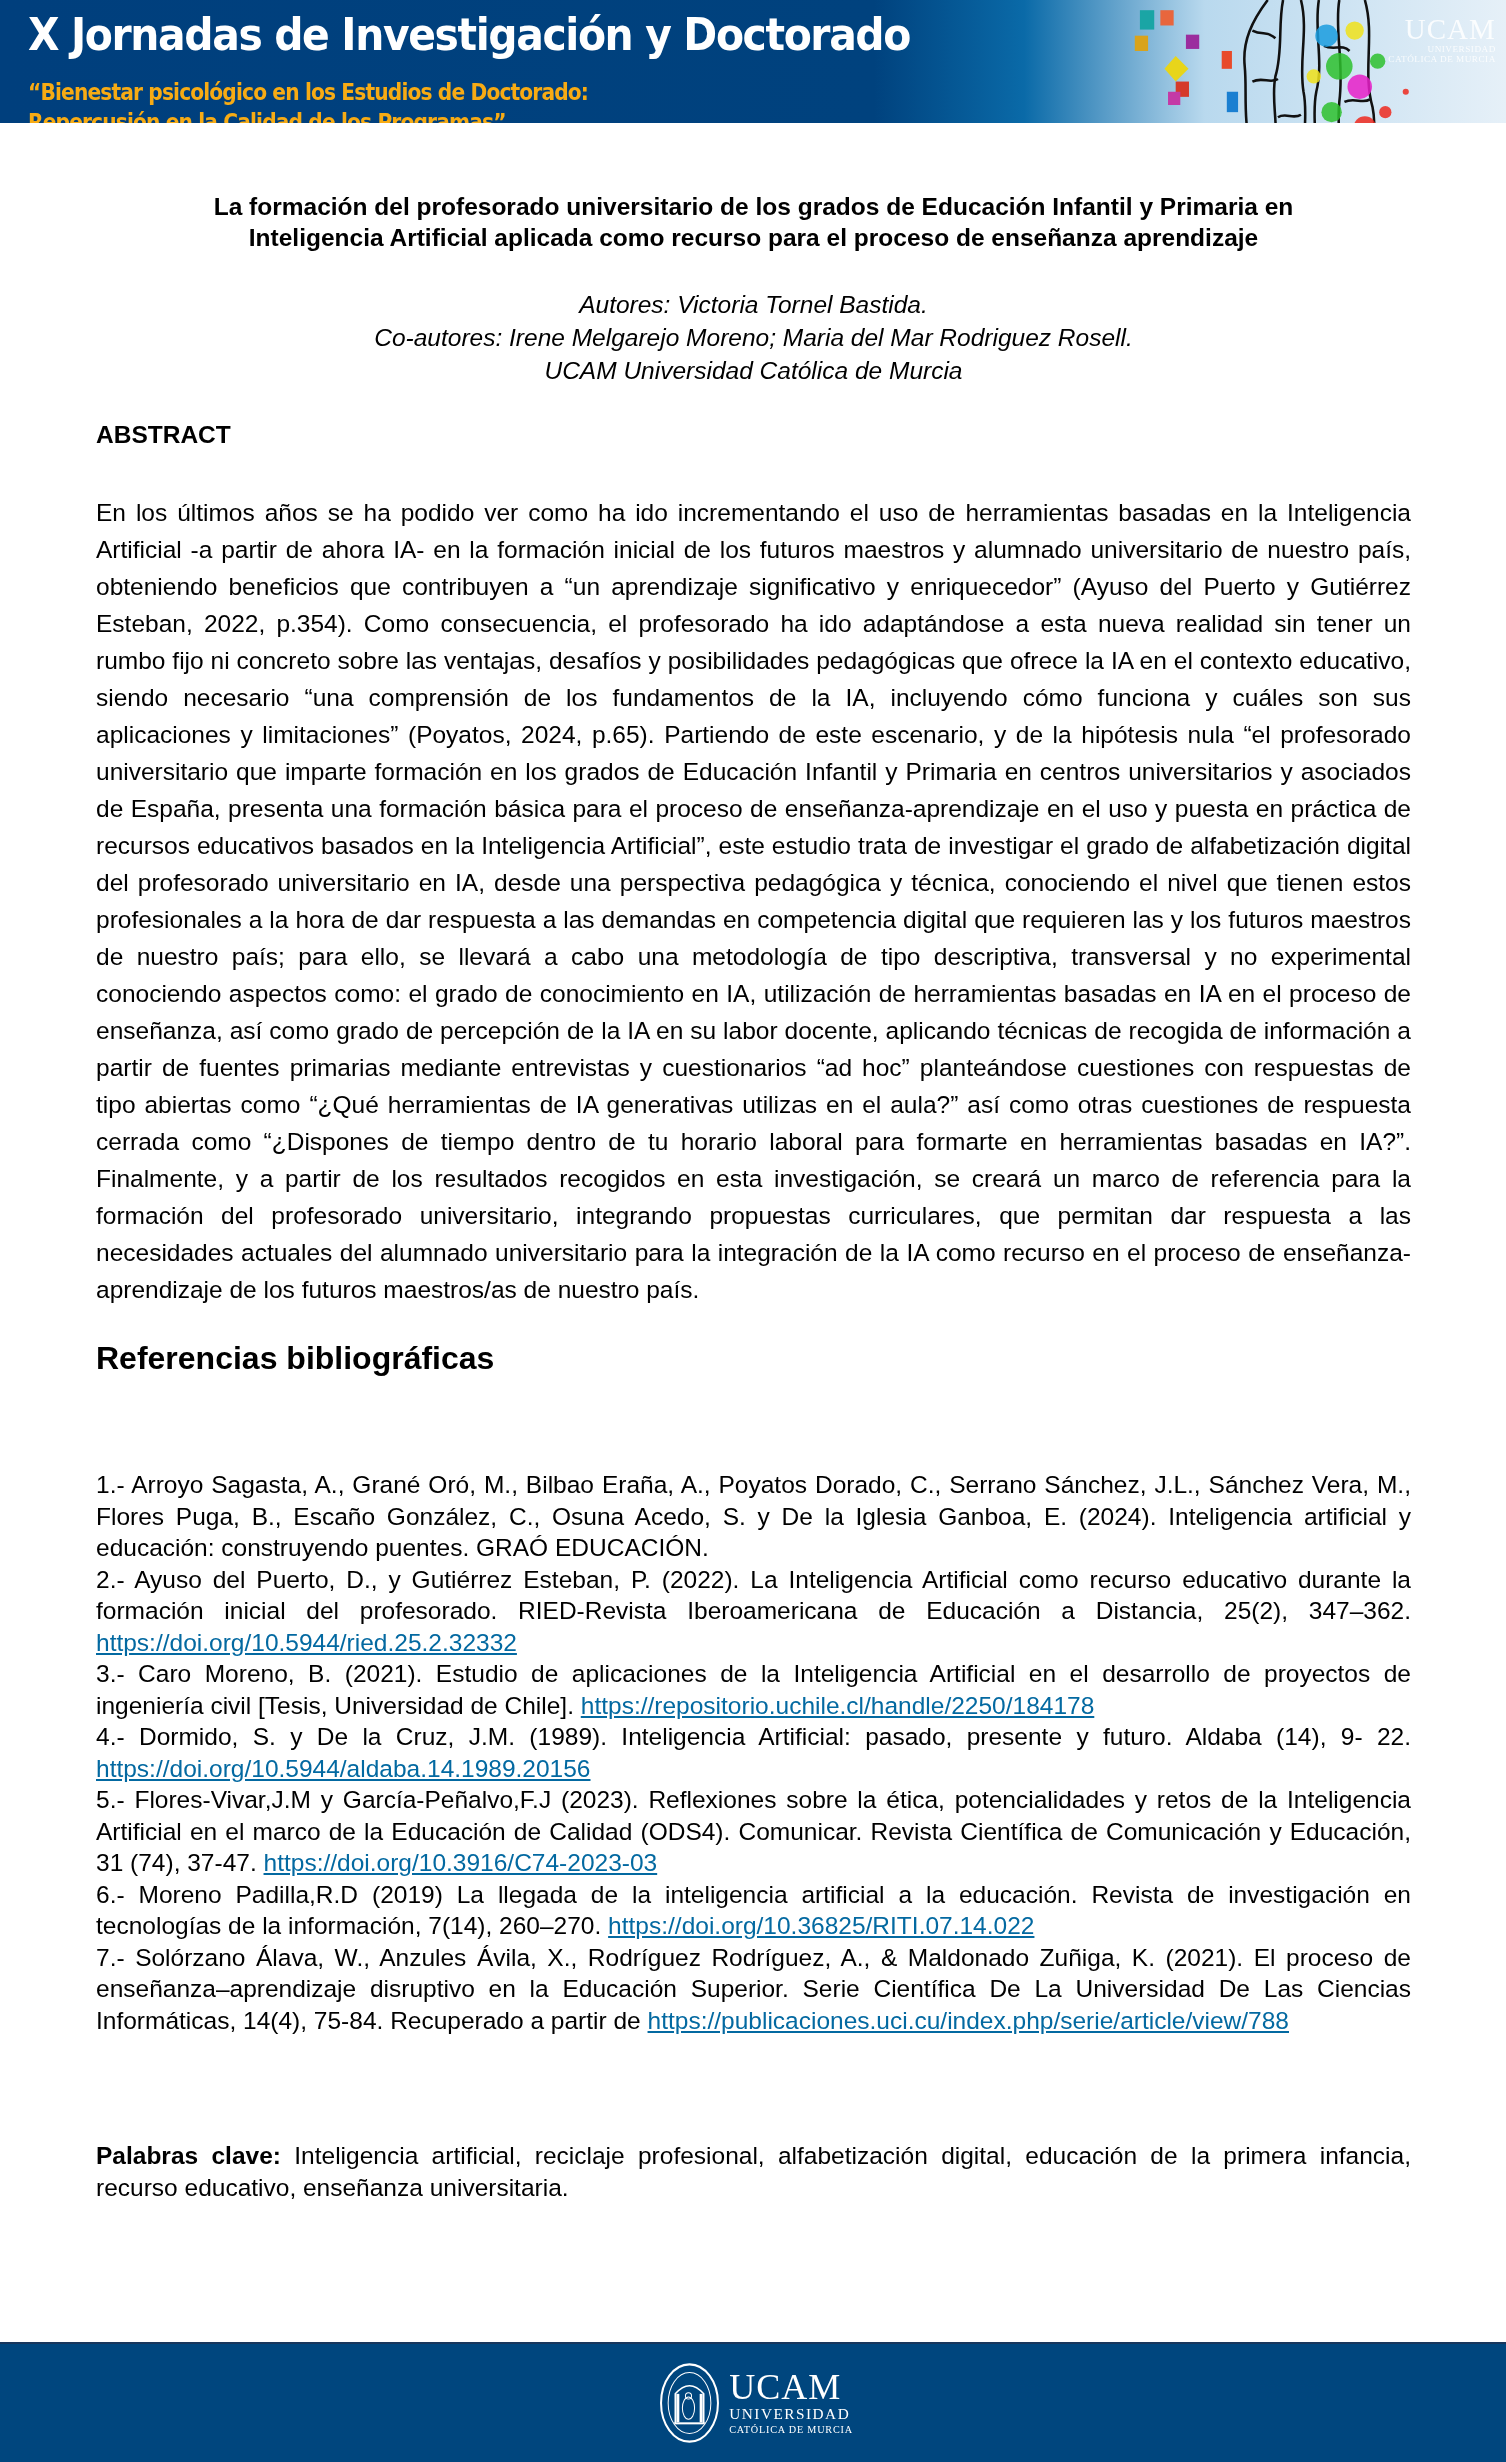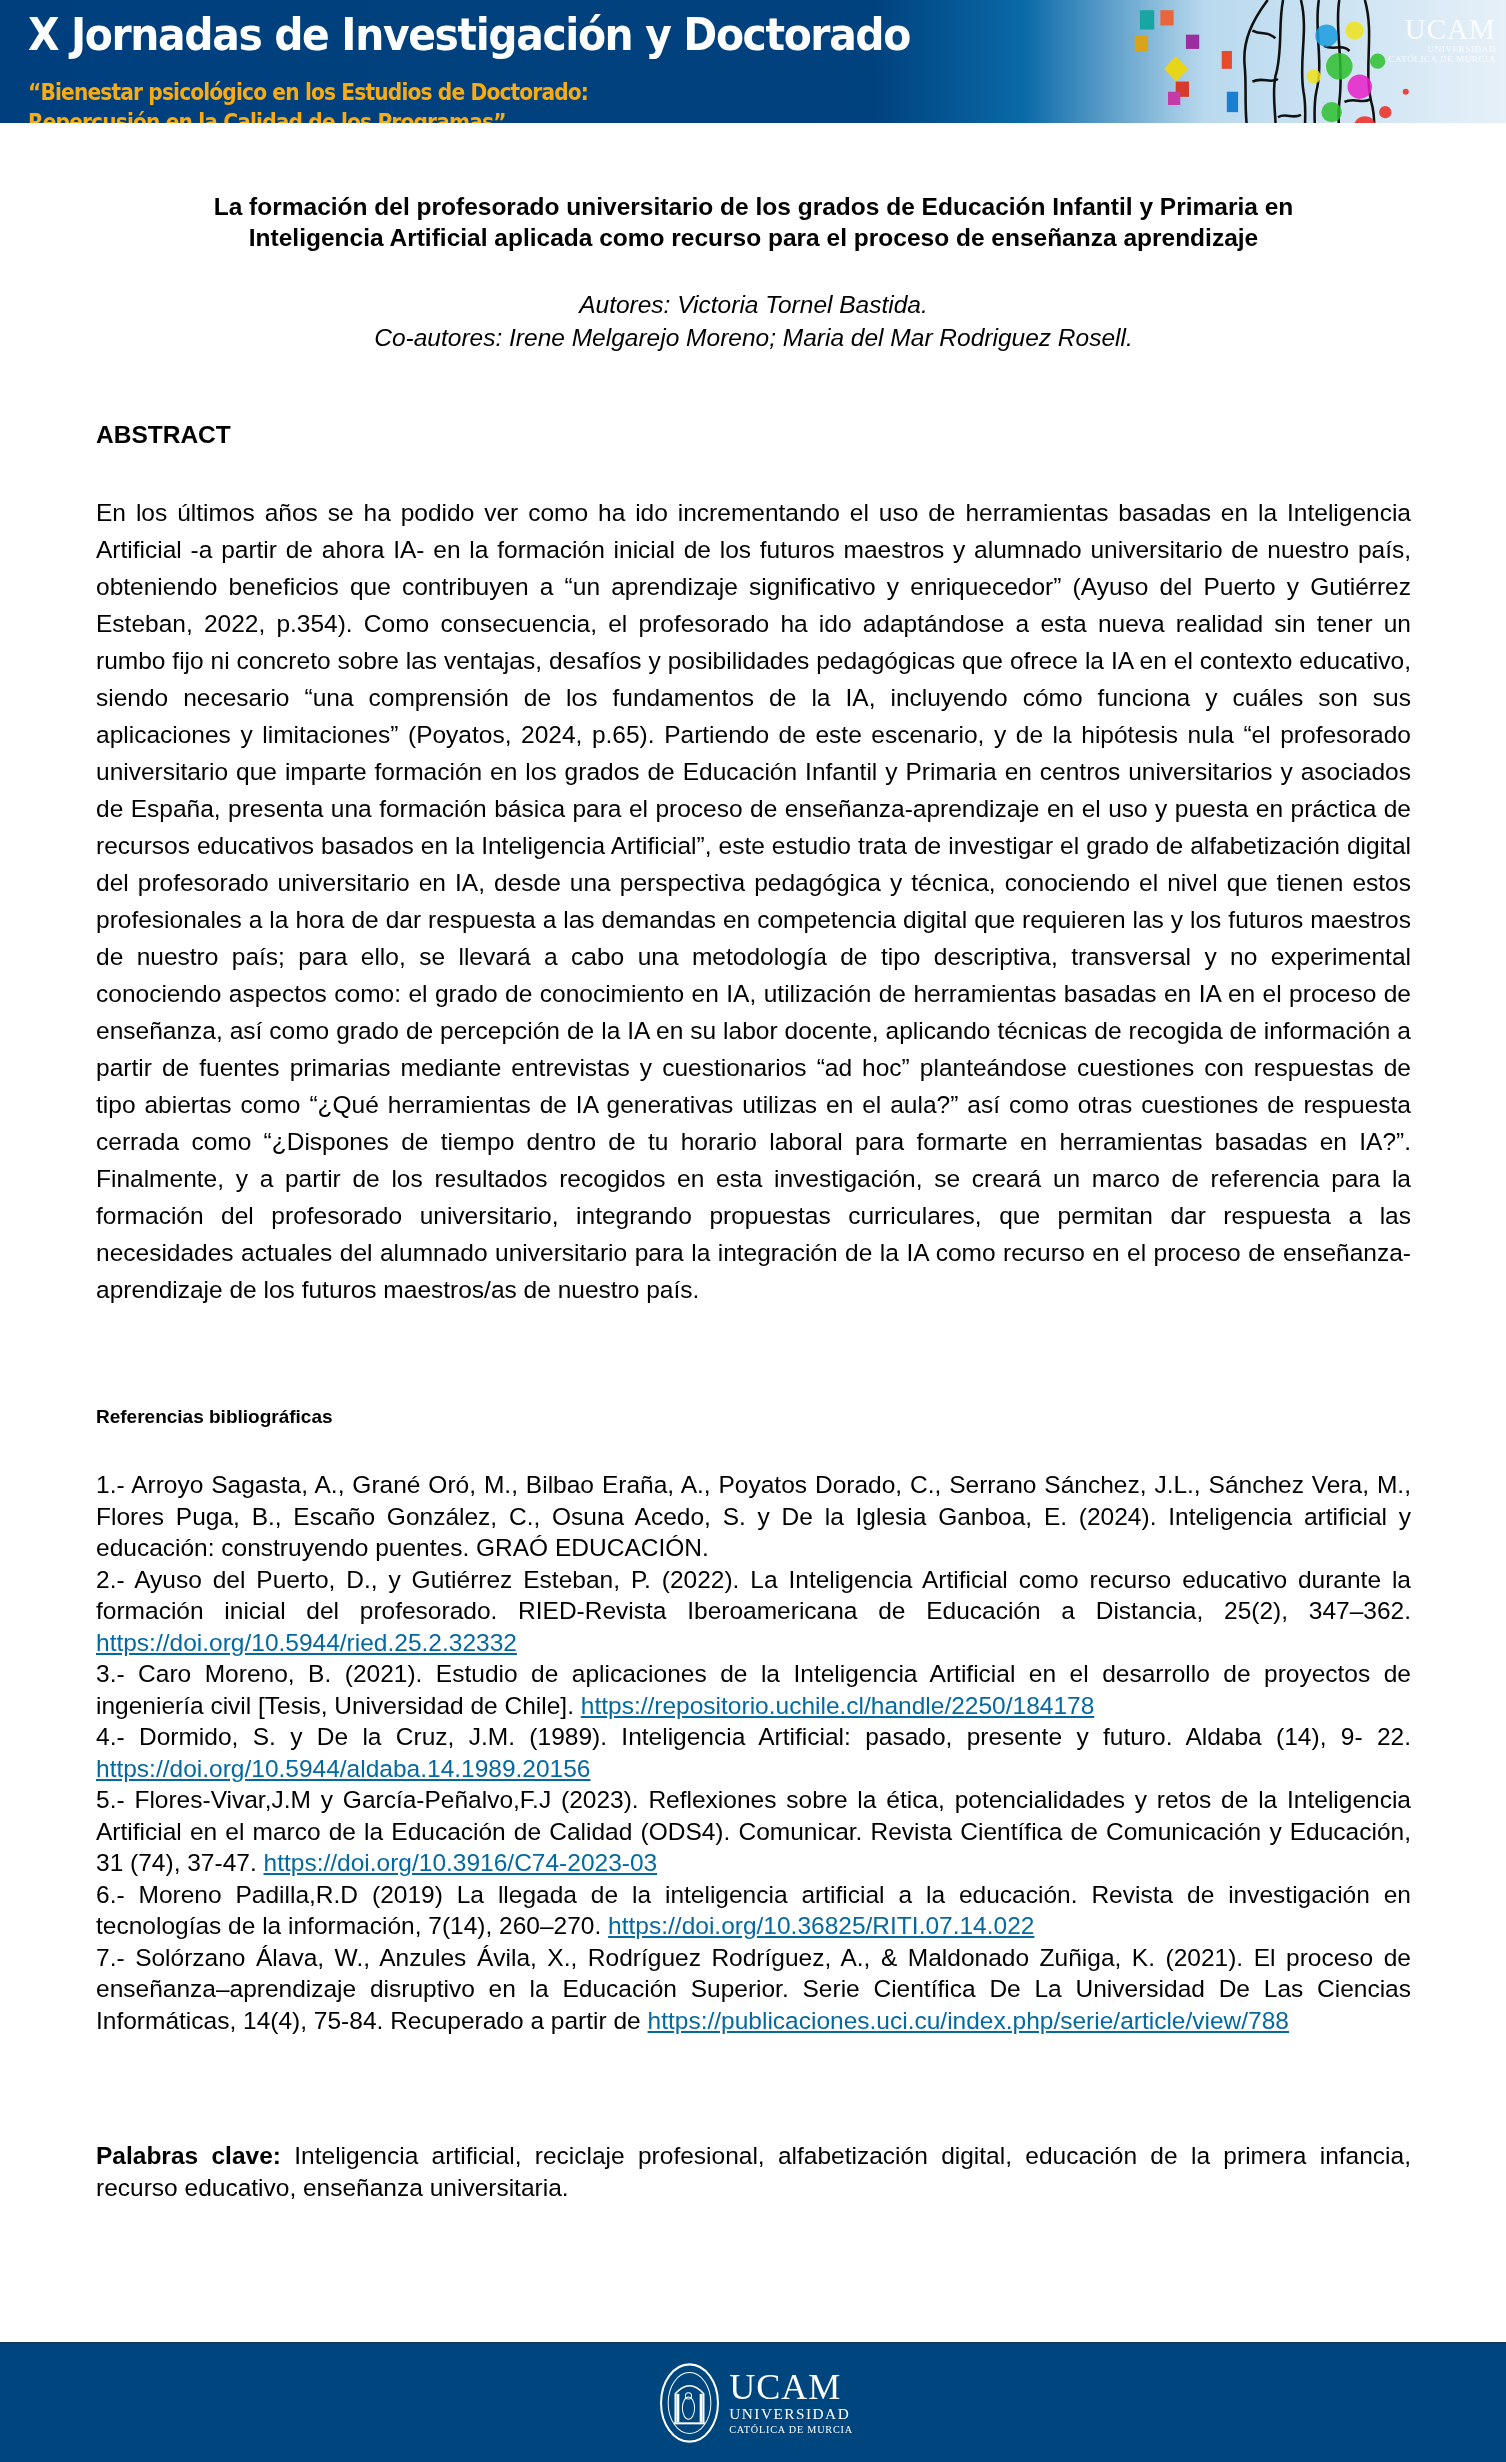--- a/index.html
+++ b/index.html
@@ -12,21 +12,21 @@
   .header-sub.l2 { top: 108px; }
   .brain-art { position: absolute; left: 1099px; top: 0; width: 408px; height: 157px; }
   .header-logo { position: absolute; right: 10.2px; top: 15.3px; color: rgba(255,255,255,0.85); font-family: "Liberation Serif", serif; text-align: right; }
   .header-logo .big { font-size: 29px; letter-spacing: 1px; line-height: 29px; }
   .header-logo .small { font-size: 9.2px; letter-spacing: 0.5px; }
 
   .paper-title { position: absolute; left: 96px; width: 1315px; top: 191px; text-align: center; font-weight: bold; font-size: 24.5px; line-height: 31px; }
   .authors { position: absolute; left: 96px; width: 1315px; top: 288px; text-align: center; font-size: 24.5px; line-height: 33px; font-style: italic; }
   .abstract-heading { position: absolute; left: 96px; top: 421px; font-weight: bold; font-size: 24.5px; text-align: center; }
   .abstract-body { position: absolute; left: 96px; width: 1315px; top: 494px; font-size: 24.5px; line-height: 37px; text-align: justify; }
-  .refs-heading { position: absolute; left: 96px; top: 1406px; font-weight: bold; font-size: 19px; }
+  .refs-heading { position: absolute; left: 96px; top: 1340px; font-weight: bold; font-size: 32px; }
   .refs { position: absolute; left: 96px; width: 1315px; top: 1469px; font-size: 24.5px; line-height: 31.5px; text-align: justify; }
   .refs p { margin: 0; }
   .refs a { color: #0369a1; text-decoration: underline; }
   .keywords { position: absolute; left: 96px; width: 1315px; top: 2140px; font-size: 24.5px; line-height: 31.5px; text-align: justify; }
   .keywords b { font-weight: bold; }
 
   .footer { position: absolute; left: 0; top: 2342px; width: 1506px; height: 121px; background: #00467e; border-top: 2px solid #17365d; }
   .footer-logo { position: absolute; left: 659px; top: 18.4px; display: flex; align-items: center; color: #ffffff; }
   .seal { width: 61px; height: 82px; }
   .footer-text { margin-left: 9.2px; font-family: "Liberation Serif", serif; }
@@ -89,20 +89,21 @@
 </div>
 
 <div class="paper-title">
   <div>La formación del profesorado universitario de los grados de Educación Infantil y Primaria en</div>
   <div>Inteligencia Artificial aplicada como recurso para el proceso de enseñanza aprendizaje</div>
 </div>
 
 <div class="authors">
   <div>Autores: Victoria Tornel Bastida.</div>
   <div>Co-autores: Irene Melgarejo Moreno; Maria del Mar Rodriguez Rosell.</div>
+  <div>UCAM Universidad Católica de Murcia</div>
 </div>
 
 <div class="abstract-heading">ABSTRACT</div>
 <div class="abstract-body">En los últimos años se ha podido ver como ha ido incrementando el uso de herramientas basadas en la Inteligencia Artificial -a partir de ahora IA- en la formación inicial de los futuros maestros y alumnado universitario de nuestro país, obteniendo beneficios que contribuyen a “un aprendizaje significativo y enriquecedor” (Ayuso del Puerto y Gutiérrez Esteban, 2022, p.354). Como consecuencia, el profesorado ha ido adaptándose a esta nueva realidad sin tener un rumbo fijo ni concreto sobre las ventajas, desafíos y posibilidades pedagógicas que ofrece la IA en el contexto educativo, siendo necesario “una comprensión de los fundamentos de la IA, incluyendo cómo funciona y cuáles son sus aplicaciones y limitaciones” (Poyatos, 2024, p.65). Partiendo de este escenario, y de la hipótesis nula “el profesorado universitario que imparte formación en los grados de Educación Infantil y Primaria en centros universitarios y asociados de España, presenta una formación básica para el proceso de enseñanza-aprendizaje en el uso y puesta en práctica de recursos educativos basados en la Inteligencia Artificial”, este estudio trata de investigar el grado de alfabetización digital del profesorado universitario en IA, desde una perspectiva pedagógica y técnica, conociendo el nivel que tienen estos profesionales a la hora de dar respuesta a las demandas en competencia digital que requieren las y los futuros maestros de nuestro país; para ello, se llevará a cabo una metodología de tipo descriptiva, transversal y no experimental conociendo aspectos como: el grado de conocimiento en IA, utilización de herramientas basadas en IA en el proceso de enseñanza, así como grado de percepción de la IA en su labor docente, aplicando técnicas de recogida de información a partir de fuentes primarias mediante entrevistas y cuestionarios “ad hoc” planteándose cuestiones con respuestas de tipo abiertas como “¿Qué herramientas de IA generativas utilizas en el aula?” así como otras cuestiones de respuesta cerrada como “¿Dispones de tiempo dentro de tu horario laboral para formarte en herramientas basadas en IA?”. Finalmente, y a partir de los resultados recogidos en esta investigación, se creará un marco de referencia para la formación del profesorado universitario, integrando propuestas curriculares, que permitan dar respuesta a las necesidades actuales del alumnado universitario para la integración de la IA como recurso en el proceso de enseñanza-aprendizaje de los futuros maestros/as de nuestro país.</div>
 
 <div class="refs-heading">Referencias bibliográficas</div>
 <div class="refs">
   <p><span>1.- Arroyo Sagasta, A., Grané Oró, M., Bilbao Eraña, A., Poyatos Dorado, C., Serrano Sánchez, J.L., Sánchez Vera, M., Flores Puga, B., Escaño González, C., Osuna Acedo, S. y De la Iglesia Ganboa, E. (2024). Inteligencia artificial y educación: construyendo puentes. GRAÓ EDUCACIÓN.</span></p>
   <p><span>2.- Ayuso del Puerto, D., y Gutiérrez Esteban, P. (2022). La Inteligencia Artificial como recurso educativo durante la formación inicial del profesorado. RIED-Revista Iberoamericana de Educación a Distancia, 25(2), 347–362. </span><a>https://doi.org/10.5944/ried.25.2.32332</a></p>
   <p><span>3.- Caro Moreno, B. (2021). Estudio de aplicaciones de la Inteligencia Artificial en el desarrollo de proyectos de ingeniería civil [Tesis, Universidad de Chile]. </span><a>https://repositorio.uchile.cl/handle/2250/184178</a></p>

